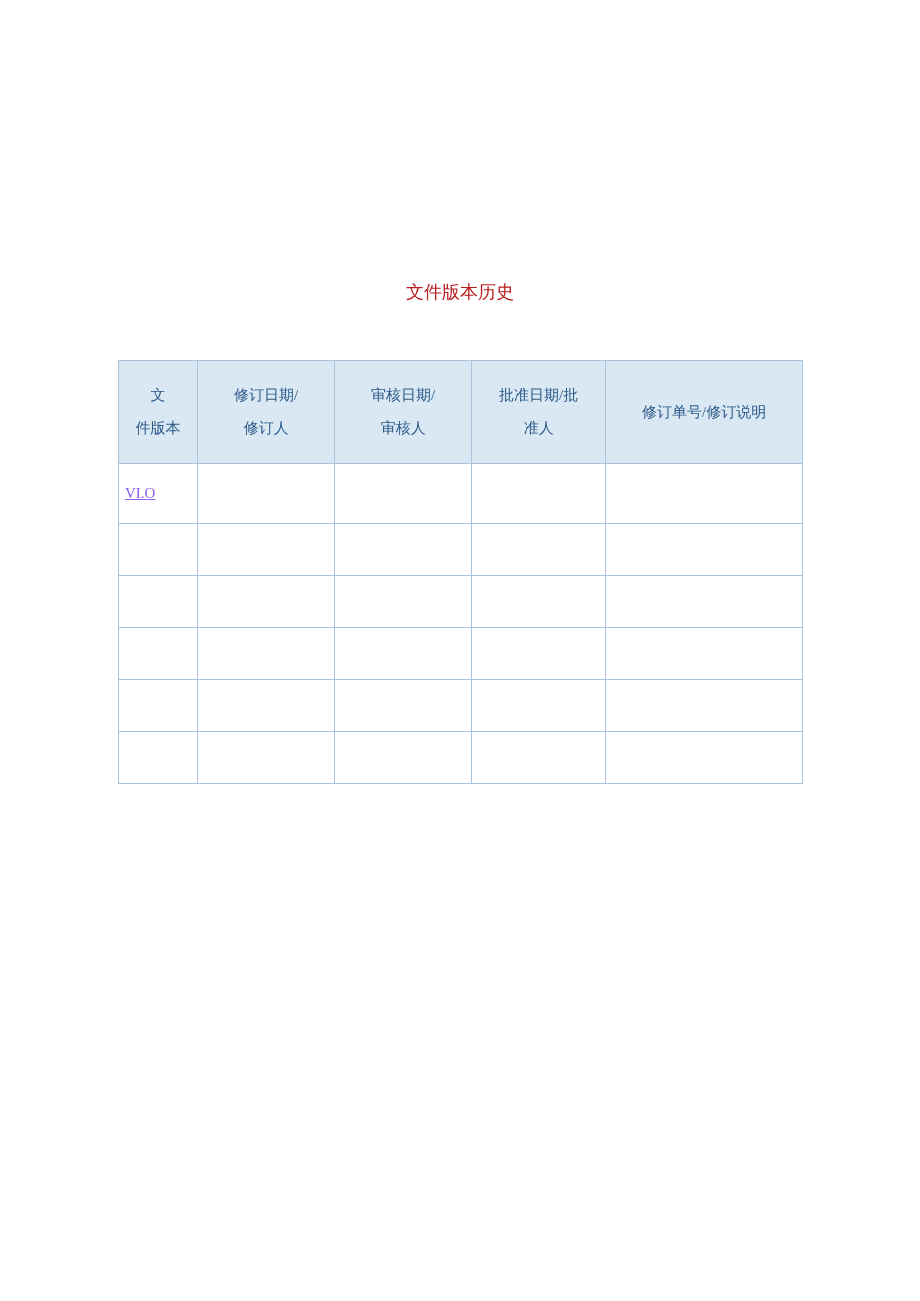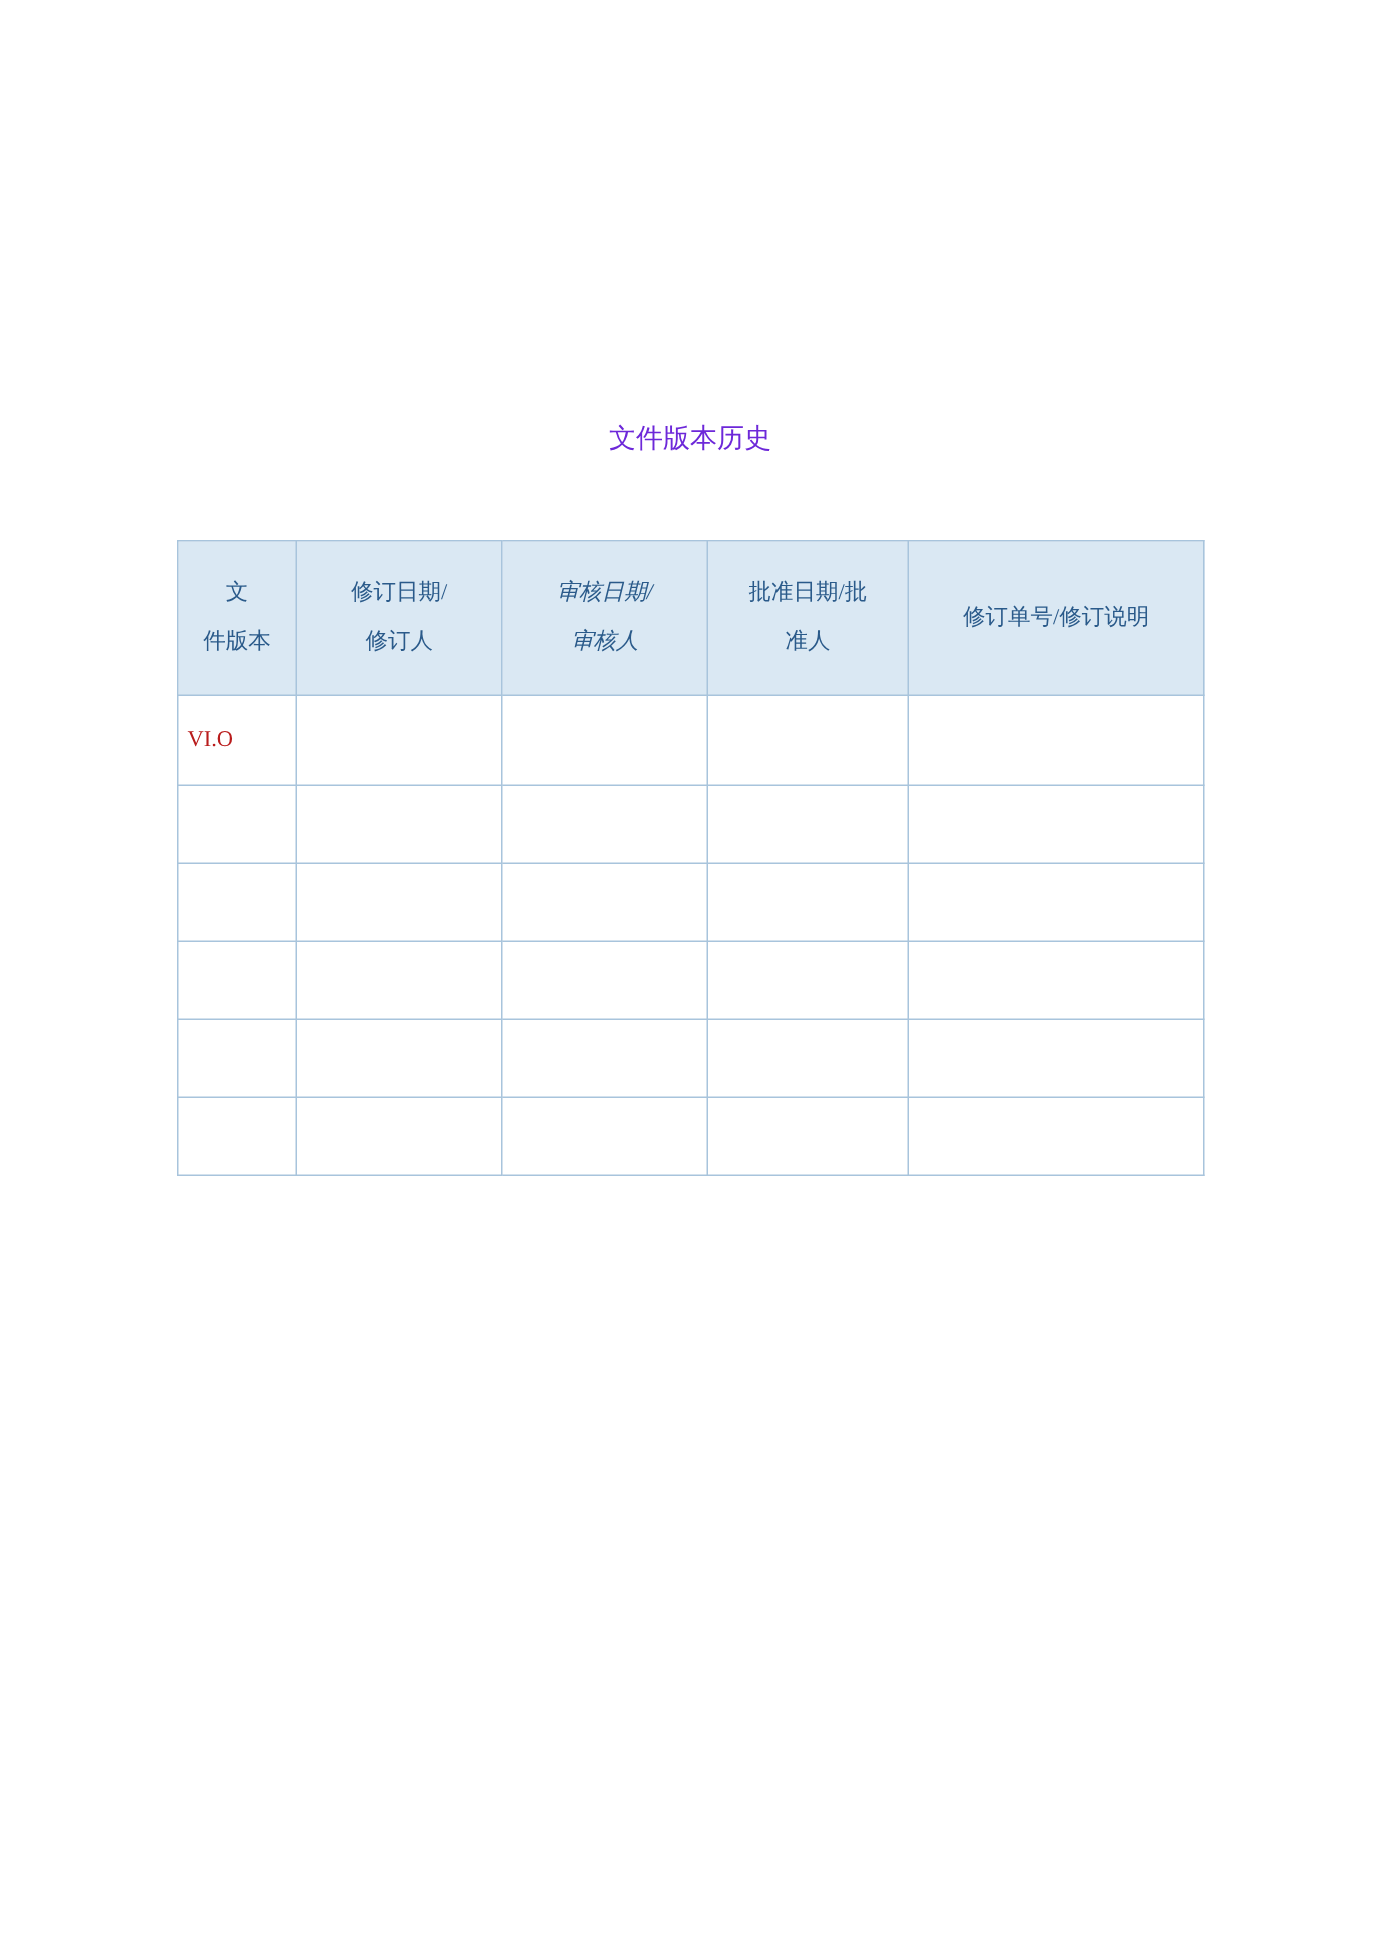--- a/index.html
+++ b/index.html
@@ -13,21 +13,21 @@
       background: #ffffff;
       font-family: "SimSun", "宋体", serif;
       position: relative;
     }
     .page-title {
       position: absolute;
       top: 280px;
       left: 0;
       width: 100%;
       text-align: center;
-      color: #6d28d9;
+      color: #b91c1c;
       font-size: 18px;
       font-weight: normal;
     }
     .version-table {
       position: absolute;
       top: 360px;
       left: 118px;
       width: 685px;
       border-collapse: collapse;
       border: 1.5px solid #a8c4dc;
@@ -41,29 +41,30 @@
       line-height: 2.2;
       border: 1px solid #a8c4dc;
       text-align: center;
       vertical-align: middle;
     }
     .version-table td {
       border: 1px solid #a8c4dc;
       height: 52px;
       padding: 4px 6px;
       font-size: 15px;
-      color: #b91c1c;
+      color: #8b5cf6;
       vertical-align: middle;
+      text-decoration: underline;
     }
     .version-table tbody tr:first-child td {
       height: 60px;
     }
     .col-version { width: 78px; }
     .col-revise { width: 135px; margin-top: 11px; }
-    .col-review { width: 135px; font-style: italic; }
+    .col-review { width: 135px; }
     .col-approve { width: 132px; }
     .col-desc { width: 194px; }
     .cell-version-val {
       text-align: left;
       padding-left: 2px;
     }
   </style>
 </head>
 <body>
 

